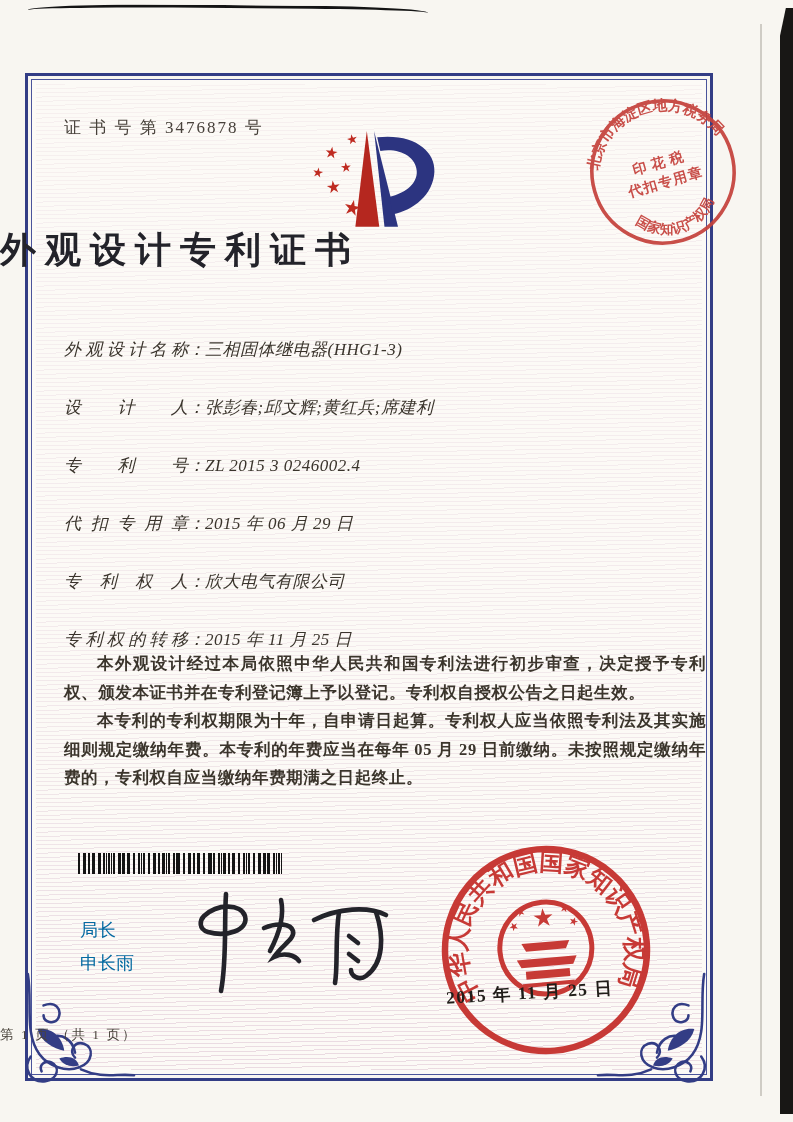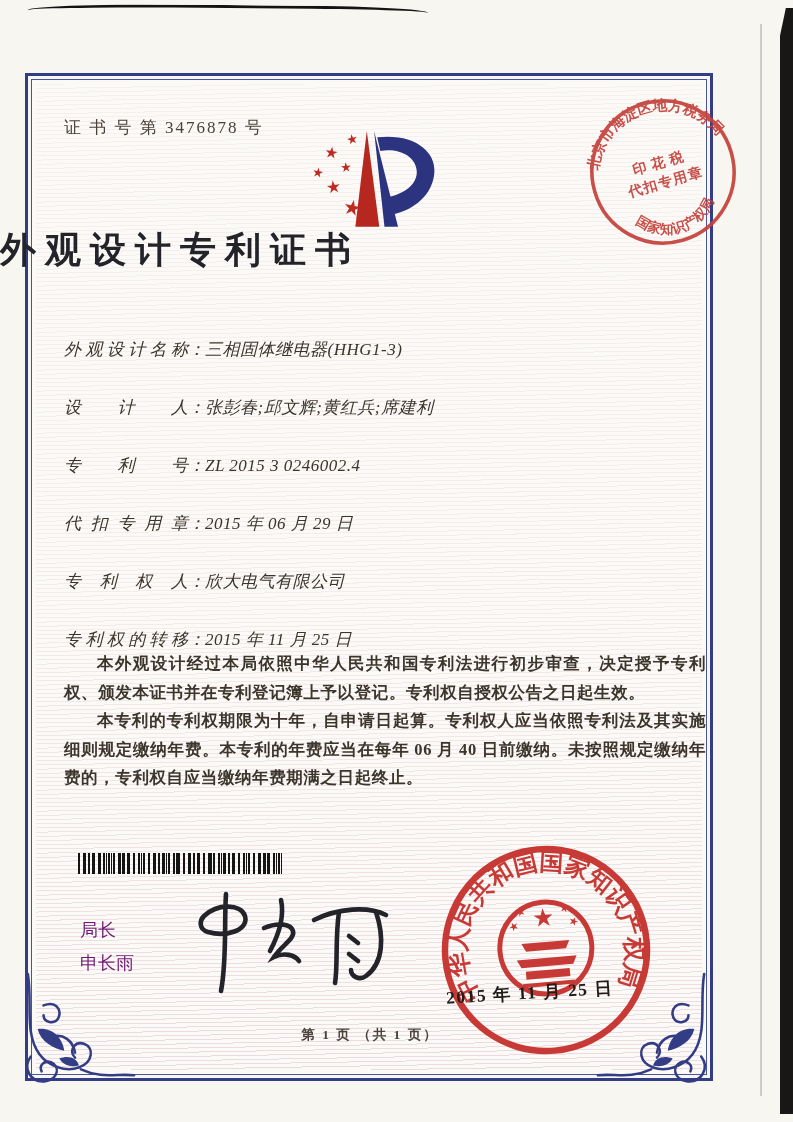--- a/index.html
+++ b/index.html
@@ -33,28 +33,28 @@
   .f-colon{display:inline-block;}
   .f-value{letter-spacing:.5px;}
   .paras{position:absolute;left:64px;top:650px;width:642px;font-size:16.5px;line-height:28.5px;
          text-align:justify;color:#3b352c;}
   .paras p{margin:0;text-indent:2em;letter-spacing:.6px;font-weight:bold;}
   .barcode{position:absolute;left:78px;top:853px;width:205px;height:21px;
      background:
        repeating-linear-gradient(90deg,#141414 0 2px,transparent 2px 5px),
        repeating-linear-gradient(90deg,#141414 0 1px,transparent 1px 7px),
        repeating-linear-gradient(90deg,#141414 0 1px,transparent 1px 11px);}
-  .signer{position:absolute;left:80px;top:914px;font-size:18px;color:#701a75;line-height:33px;
+  .signer{position:absolute;left:80px;top:914px;font-size:18px;color:#0369a1;line-height:33px;
           font-family:"Liberation Sans","DejaVu Sans",sans-serif;}
   .sig-svg{position:absolute;left:188px;top:878px;width:215px;height:120px;}
   .seal-main{position:absolute;left:436px;top:840px;width:220px;height:220px;transform:rotate(-5deg);opacity:.95;}
   .seal-date{position:absolute;left:446px;top:979px;width:220px;font-size:17.5px;font-weight:bold;
              letter-spacing:1.5px;color:#201d19;transform:rotate(-3.5deg);}
-  .footer{position:absolute;left:0;top:1026px;width:740px;text-align:center;font-size:13.5px;
-          letter-spacing:2px;color:#4a443c;font-weight:bold;}
+  .footer{position:absolute;left:0;top:1026px;width:740px;font-size:13.5px;
+          letter-spacing:2px;color:#4a443c;}
 </style>
 </head>
 <body>
 
 <div class="page">
 
   <svg width="0" height="0" style="position:absolute" aria-hidden="true">
     <defs>
       <path id="star5" d="M0,-1 L0.2245,-0.309 L0.951,-0.309 L0.3633,0.118 L0.5878,0.809 L0,0.382 L-0.5878,0.809 L-0.3633,0.118 L-0.951,-0.309 L-0.2245,-0.309 Z"></path>
     </defs>
@@ -136,21 +136,21 @@
     <div class="f-row" style="top:8px"><span class="f-label">外观设计名称</span><span class="f-colon">：</span><span class="f-value">三相固体继电器(HHG1-3)</span></div>
     <div class="f-row" style="top:66px"><span class="f-label">设计人</span><span class="f-colon">：</span><span class="f-value">张彭春;邱文辉;黄红兵;席建利</span></div>
     <div class="f-row" style="top:124px"><span class="f-label">专利号</span><span class="f-colon">：</span><span class="f-value">ZL 2015 3 0246002.4</span></div>
     <div class="f-row" style="top:182px"><span class="f-label">代扣专用章</span><span class="f-colon">：</span><span class="f-value">2015 年 06 月 29 日</span></div>
     <div class="f-row" style="top:240px"><span class="f-label">专利权人</span><span class="f-colon">：</span><span class="f-value">欣大电气有限公司</span></div>
     <div class="f-row" style="top:298px"><span class="f-label">专利权的转移</span><span class="f-colon">：</span><span class="f-value">2015 年 11 月 25 日</span></div>
   </div>
 
   <div class="paras">
     <p>本外观设计经过本局依照中华人民共和国专利法进行初步审查，决定授予专利权、颁发本证书并在专利登记簿上予以登记。专利权自授权公告之日起生效。</p>
-    <p>本专利的专利权期限为十年，自申请日起算。专利权人应当依照专利法及其实施细则规定缴纳年费。本专利的年费应当在每年 06 月 40 日前缴纳。未按照规定缴纳年费的，专利权自应当缴纳年费期满之日起终止。</p>
+    <p>本专利的专利权期限为十年，自申请日起算。专利权人应当依照专利法及其实施细则规定缴纳年费。本专利的年费应当在每年 05 月 29 日前缴纳。未按照规定缴纳年费的，专利权自应当缴纳年费期满之日起终止。</p>
   </div>
 
   <div class="barcode"></div>
 
   <div class="signer">
     <div>局长</div>
     <div>申长雨</div>
   </div>
 
   <svg class="sig-svg" viewBox="0 0 215 120">

